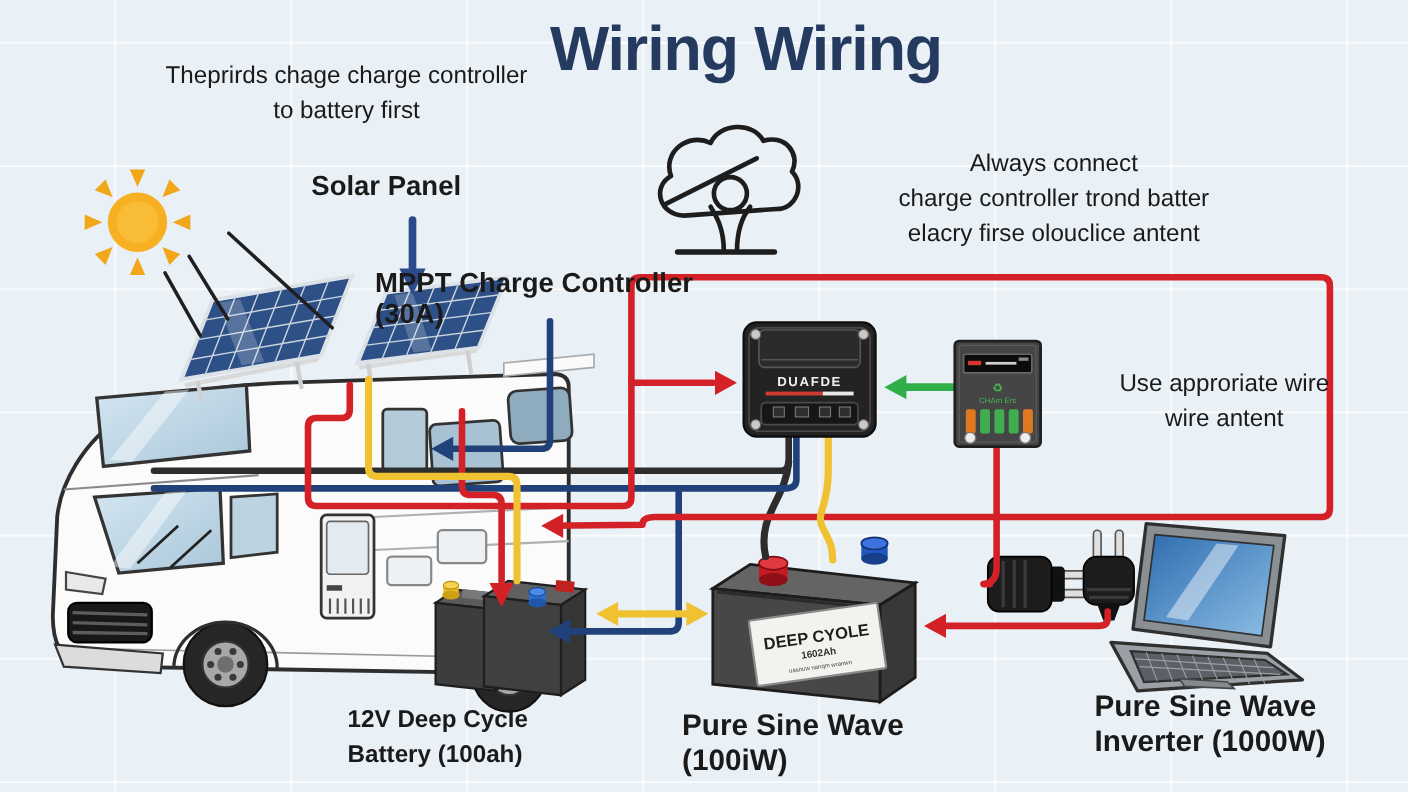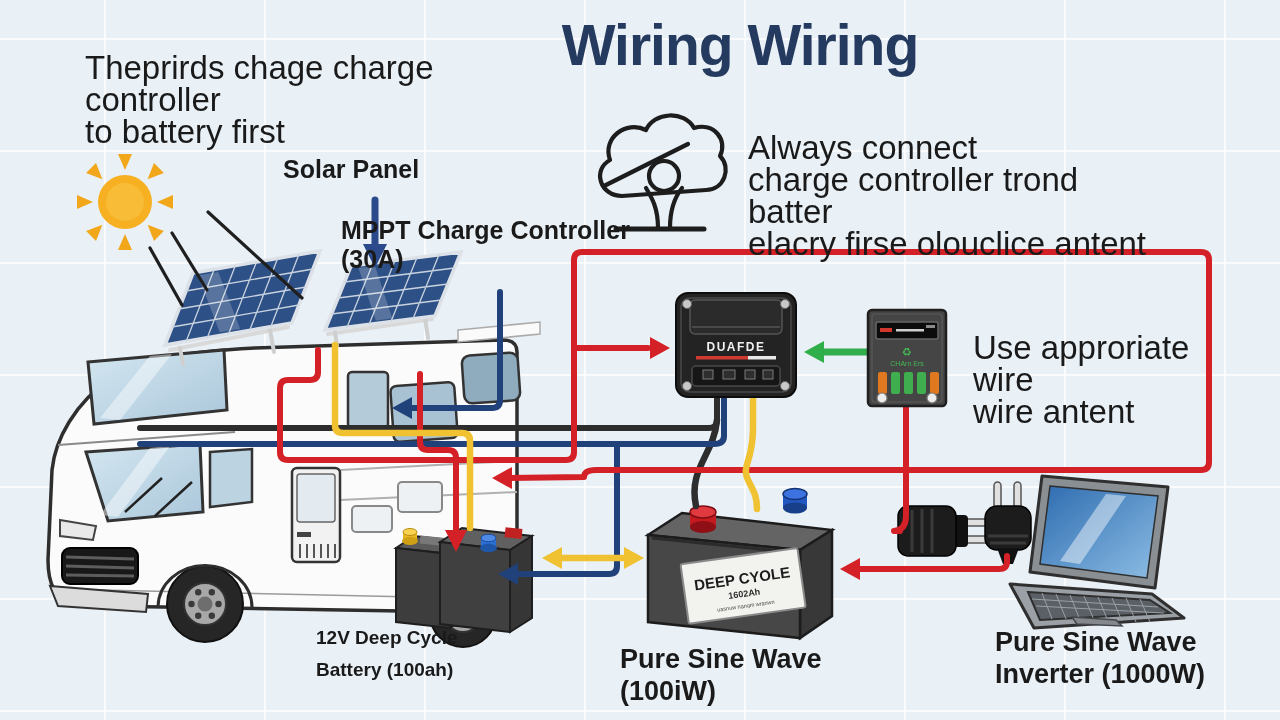--- a/index.html
+++ b/index.html
@@ -9,31 +9,31 @@
     background-color:#e9f0f6;
     background-image:
       linear-gradient(rgba(255,255,255,.75) 2px, transparent 2px),
       linear-gradient(90deg, rgba(255,255,255,.75) 2px, transparent 2px);
     background-size:160px 112px;
     background-position:104px 38px;
   }
   .stage svg{position:absolute;left:0;top:0;}
   .label{position:absolute;color:#1a1a1a;}
   .title{
-    left:500px;top:12px;width:480px;text-align:center;
+    left:500px;top:12px;width:480px;
     font-size:57px;font-weight:bold;color:#253a5f;letter-spacing:-1px;
   }
-  .note{font-size:33px;line-height:32px;font-weight:500;}
+  .note{font-size:22px;line-height:32px;font-weight:500;text-align:center;}
   .note-topleft{left:85px;top:52px;width:460px;}
   .note-always{left:728px;top:132px;width:420px;margin-left:20px;}
   .note-gauge{left:973px;top:308px;width:280px;margin-top:24px;}
   .complabel{font-weight:bold;text-align:left;font-size:25px;line-height:29px;}
   .lbl-solar{left:283px;top:155px;width:200px;}
-  .lbl-mppt{left:341px;top:216px;width:400px;}
-  .lbl-batt{left:316px;top:622px;width:300px;font-size:19px;line-height:32px;}
+  .lbl-mppt{left:341px;top:243px;width:400px;}
+  .lbl-batt{left:316px;top:638px;width:300px;font-size:22px;line-height:32px;}
   .lbl-sine{left:620px;top:643px;width:250px;font-size:27px;line-height:32px;}
   .lbl-inv{left:995px;top:626px;width:255px;font-size:27px;line-height:32px;}
 </style>
 </head>
 <body>
 
 <div class="stage">
 
 <svg width="1280" height="720" viewBox="0 0 1280 720">
   <defs>

